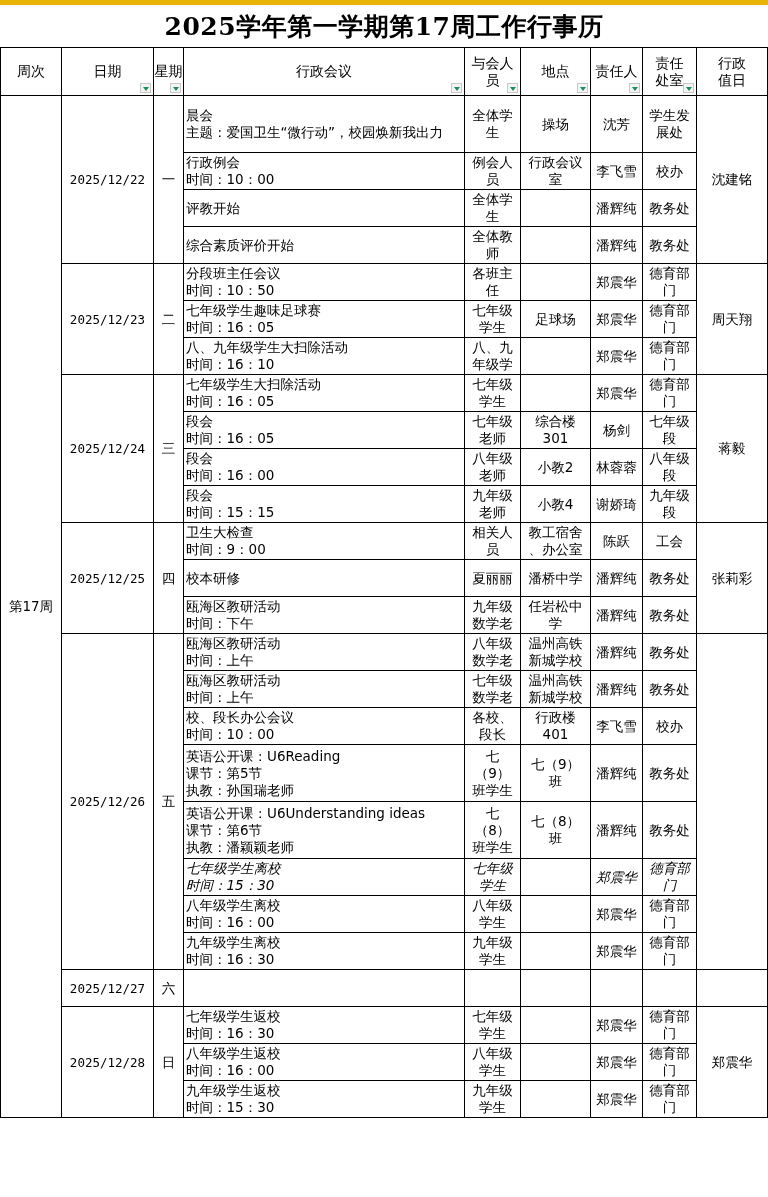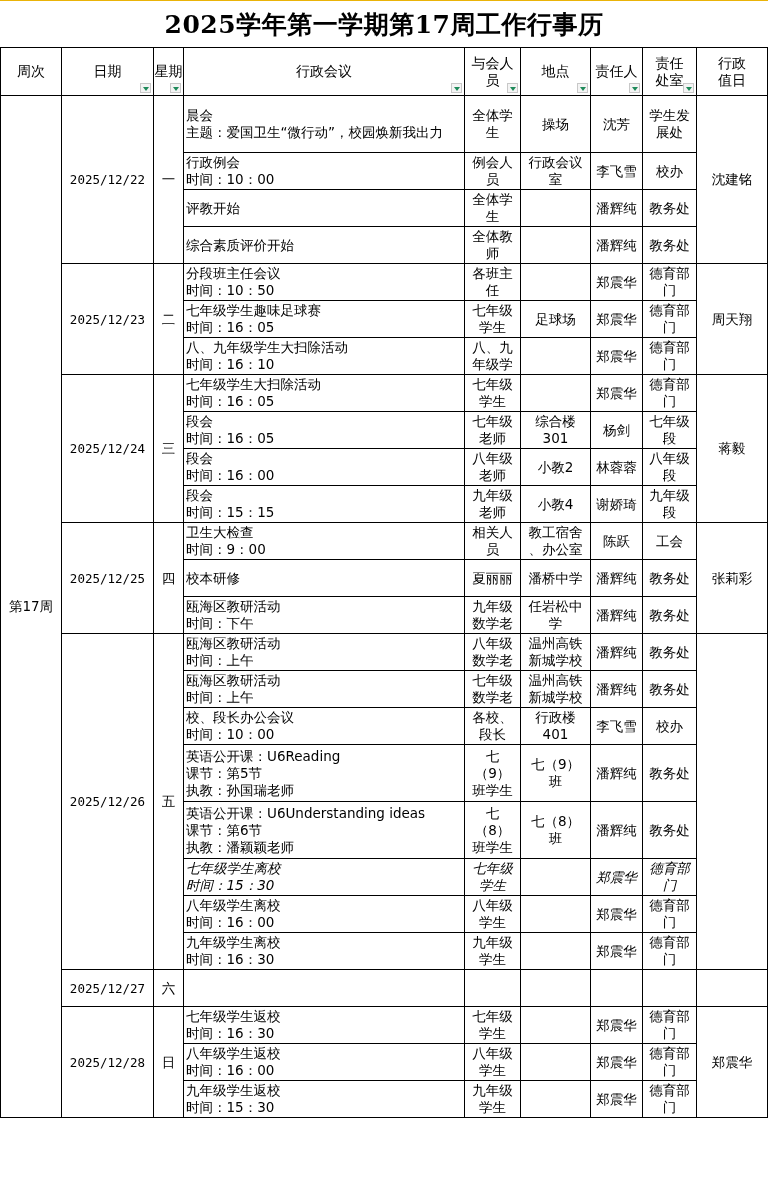--- a/index.html
+++ b/index.html
@@ -1,17 +1,17 @@
 <!DOCTYPE html>
 <html><head>
 <meta charset="utf-8">
 <style>
   html,body{margin:0;padding:0;background:#fff;}
   body{width:768px;height:1197px;position:relative;overflow:hidden;font-family:"DejaVu Sans","Liberation Sans",sans-serif;color:#000;}
-  .title{position:absolute;left:0;top:0;width:768px;height:48px;display:flex;align-items:center;justify-content:center;font-family:"DejaVu Serif","Liberation Serif",serif;font-weight:bold;font-size:25px;letter-spacing:0.5px;border-top:1px solid #eab308;box-sizing:border-box;}
+  .title{position:absolute;left:0;top:0;width:768px;height:48px;display:flex;align-items:center;justify-content:center;font-family:"DejaVu Serif","Liberation Serif",serif;font-weight:bold;font-size:25px;letter-spacing:0.5px;border-top:5px solid #eab308;box-sizing:border-box;}
   table{position:absolute;left:0;top:47px;border-collapse:collapse;table-layout:fixed;width:767px;}
   td,th{border:1.5px solid #000;padding:0 2px;font-size:13.5px;line-height:17px;font-weight:normal;vertical-align:middle;overflow:hidden;position:relative;}
   th{height:47px;text-align:center;font-size:14px;line-height:17px;}
   td.c{text-align:center;}
   td.l{text-align:left;white-space:pre-line;padding-left:2px;}
   td.mono{font-family:"DejaVu Sans Mono","Liberation Mono",monospace;font-size:12.5px;}
   .filter{position:absolute;right:2px;bottom:2px;width:11px;height:10px;border:1px solid #c8c8c8;background:#f4f4f4;box-sizing:border-box;}
   .filter::after{content:"";position:absolute;left:2px;top:3px;border-left:3px solid transparent;border-right:3px solid transparent;border-top:4px solid #1f8a5a;}
   .ct{white-space:pre-line;}
 </style>

